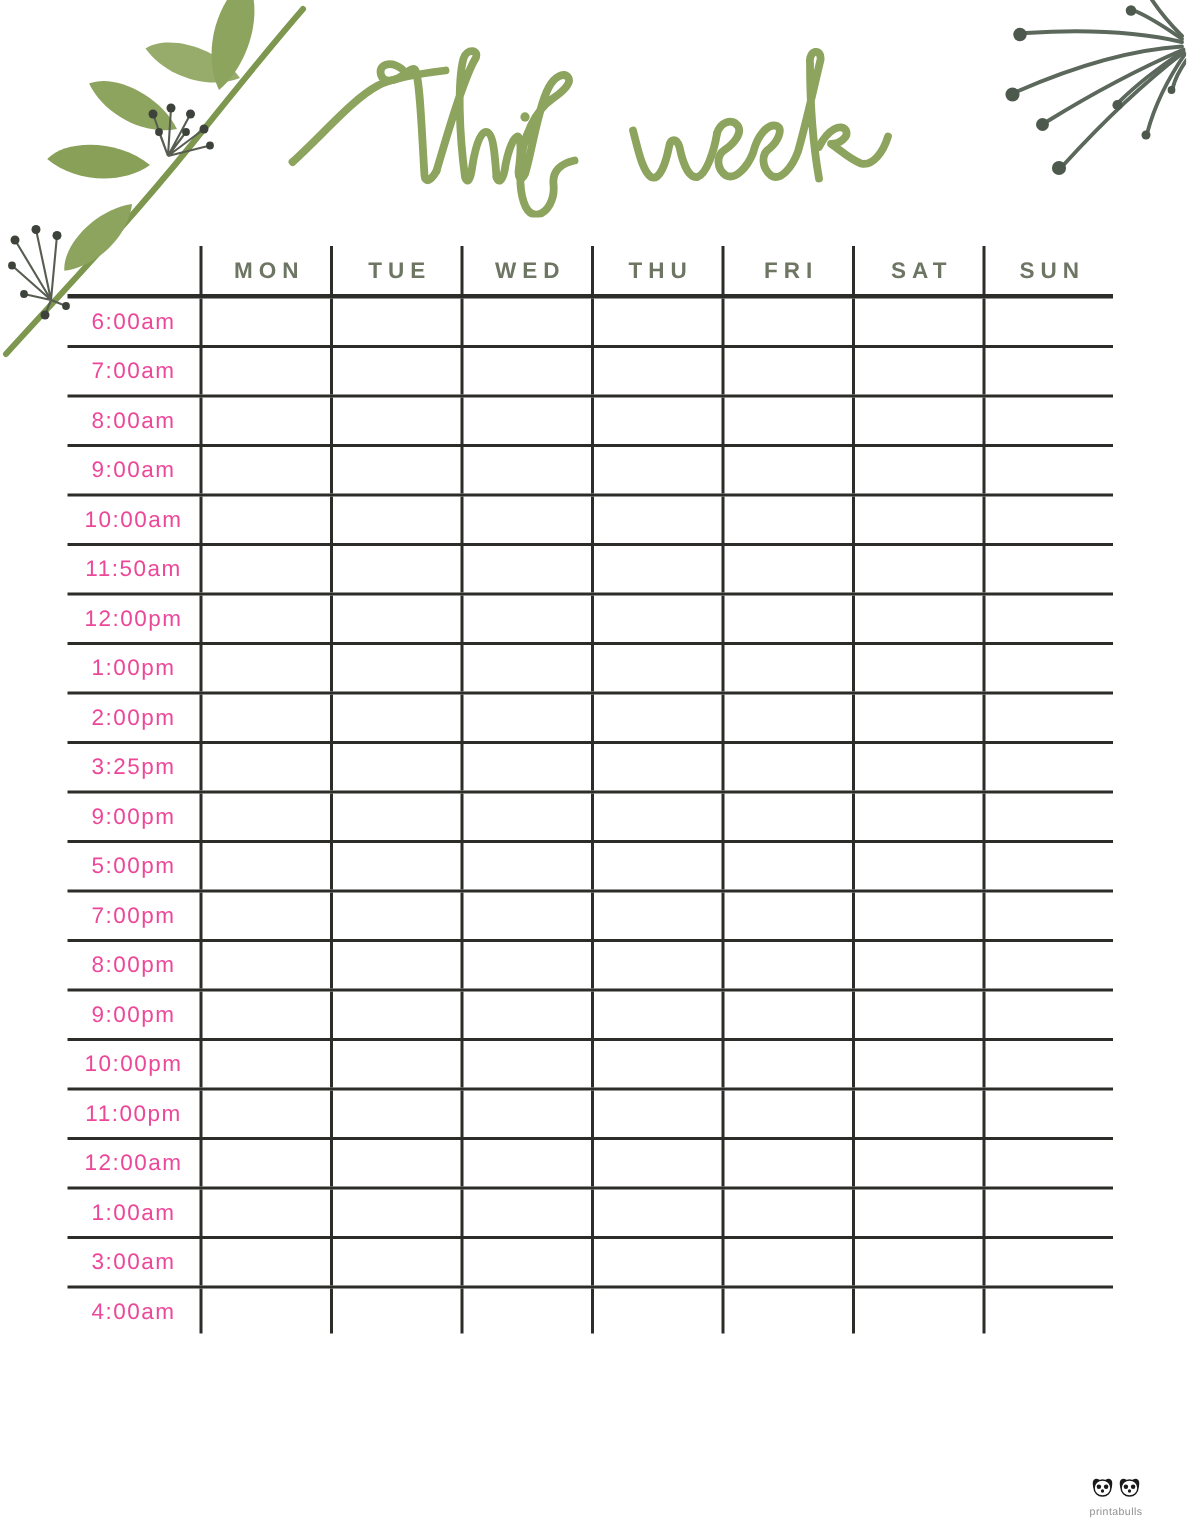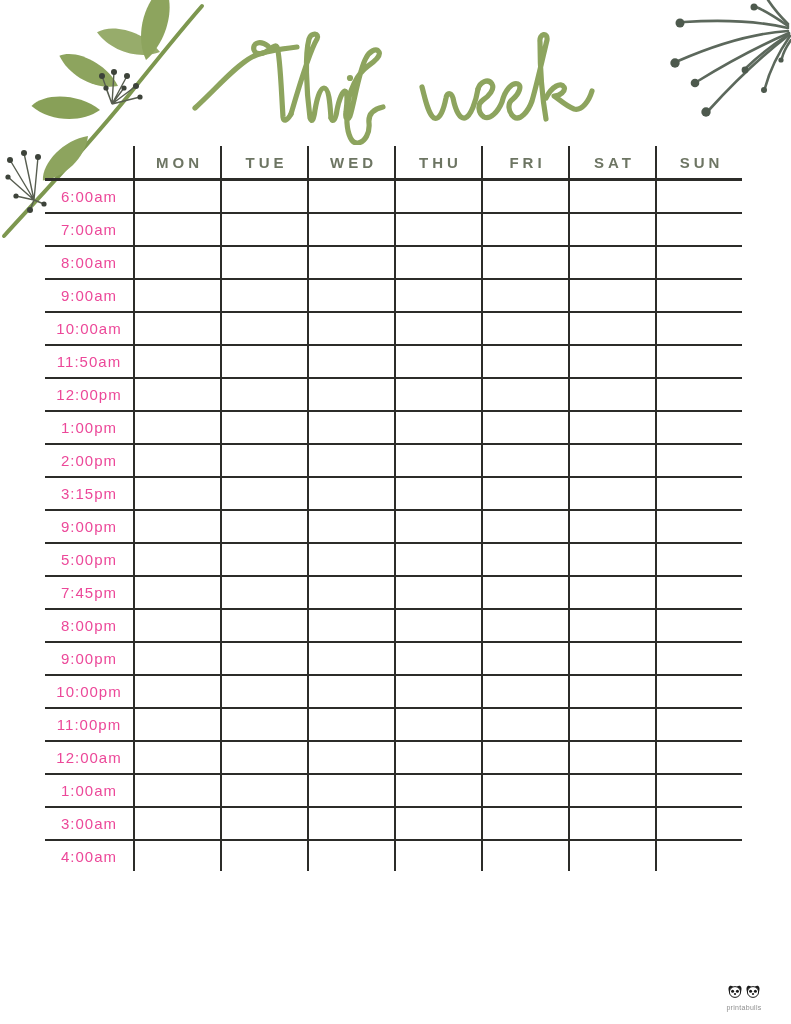--- a/index.html
+++ b/index.html
@@ -7,21 +7,21 @@
     position:relative;width:791px;height:1024px;background:#fff;overflow:hidden;
     font-family:"Liberation Sans",sans-serif;
   }
   
   .deco{position:absolute;pointer-events:none;}
   .deco-topleft{left:0;top:0;}
   .deco-topright{left:650px;top:0;}
   
   .title-wrap{position:absolute;left:190px;top:30px;width:405px;height:115px;}
   
-  .schedule{position:absolute;left:45px;top:146px;width:697px;}
+  .schedule{position:absolute;left:45px;top:164px;width:697px;}
   .header-row,.row{display:grid;grid-template-columns:88px repeat(7,87px);box-sizing:border-box;}
   .header-row{height:35px;border-bottom:3px solid #2c2c29;}
   .day-cell{
     border-left:2px solid #2c2c29;display:flex;align-items:center;justify-content:center;
     font-size:15px;font-weight:bold;letter-spacing:4px;text-indent:4px;color:#6d7563;
   }
   .spacer{border:none;}
   .row{height:33px;border-bottom:2px solid #2c2c29;}
   .rows .row:last-of-type{border-bottom:none;height:30px;}
   .time-label{
@@ -231,21 +231,21 @@
           <div class="cell"></div>
           <div class="cell"></div>
           <div class="cell"></div>
           <div class="cell"></div>
           <div class="cell"></div>
           <div class="cell"></div>
           <div class="cell"></div>
         </div>
 
         <div class="row">
-          <div class="time-label">3:15pm</div>
+          <div class="time-label">3:25pm</div>
           <div class="cell"></div>
           <div class="cell"></div>
           <div class="cell"></div>
           <div class="cell"></div>
           <div class="cell"></div>
           <div class="cell"></div>
           <div class="cell"></div>
         </div>
 
         <div class="row">
@@ -265,21 +265,21 @@
           <div class="cell"></div>
           <div class="cell"></div>
           <div class="cell"></div>
           <div class="cell"></div>
           <div class="cell"></div>
           <div class="cell"></div>
         </div>
 
 
         <div class="row">
-          <div class="time-label">7:45pm</div>
+          <div class="time-label">7:00pm</div>
           <div class="cell"></div>
           <div class="cell"></div>
           <div class="cell"></div>
           <div class="cell"></div>
           <div class="cell"></div>
           <div class="cell"></div>
           <div class="cell"></div>
         </div>
 
         <div class="row">

